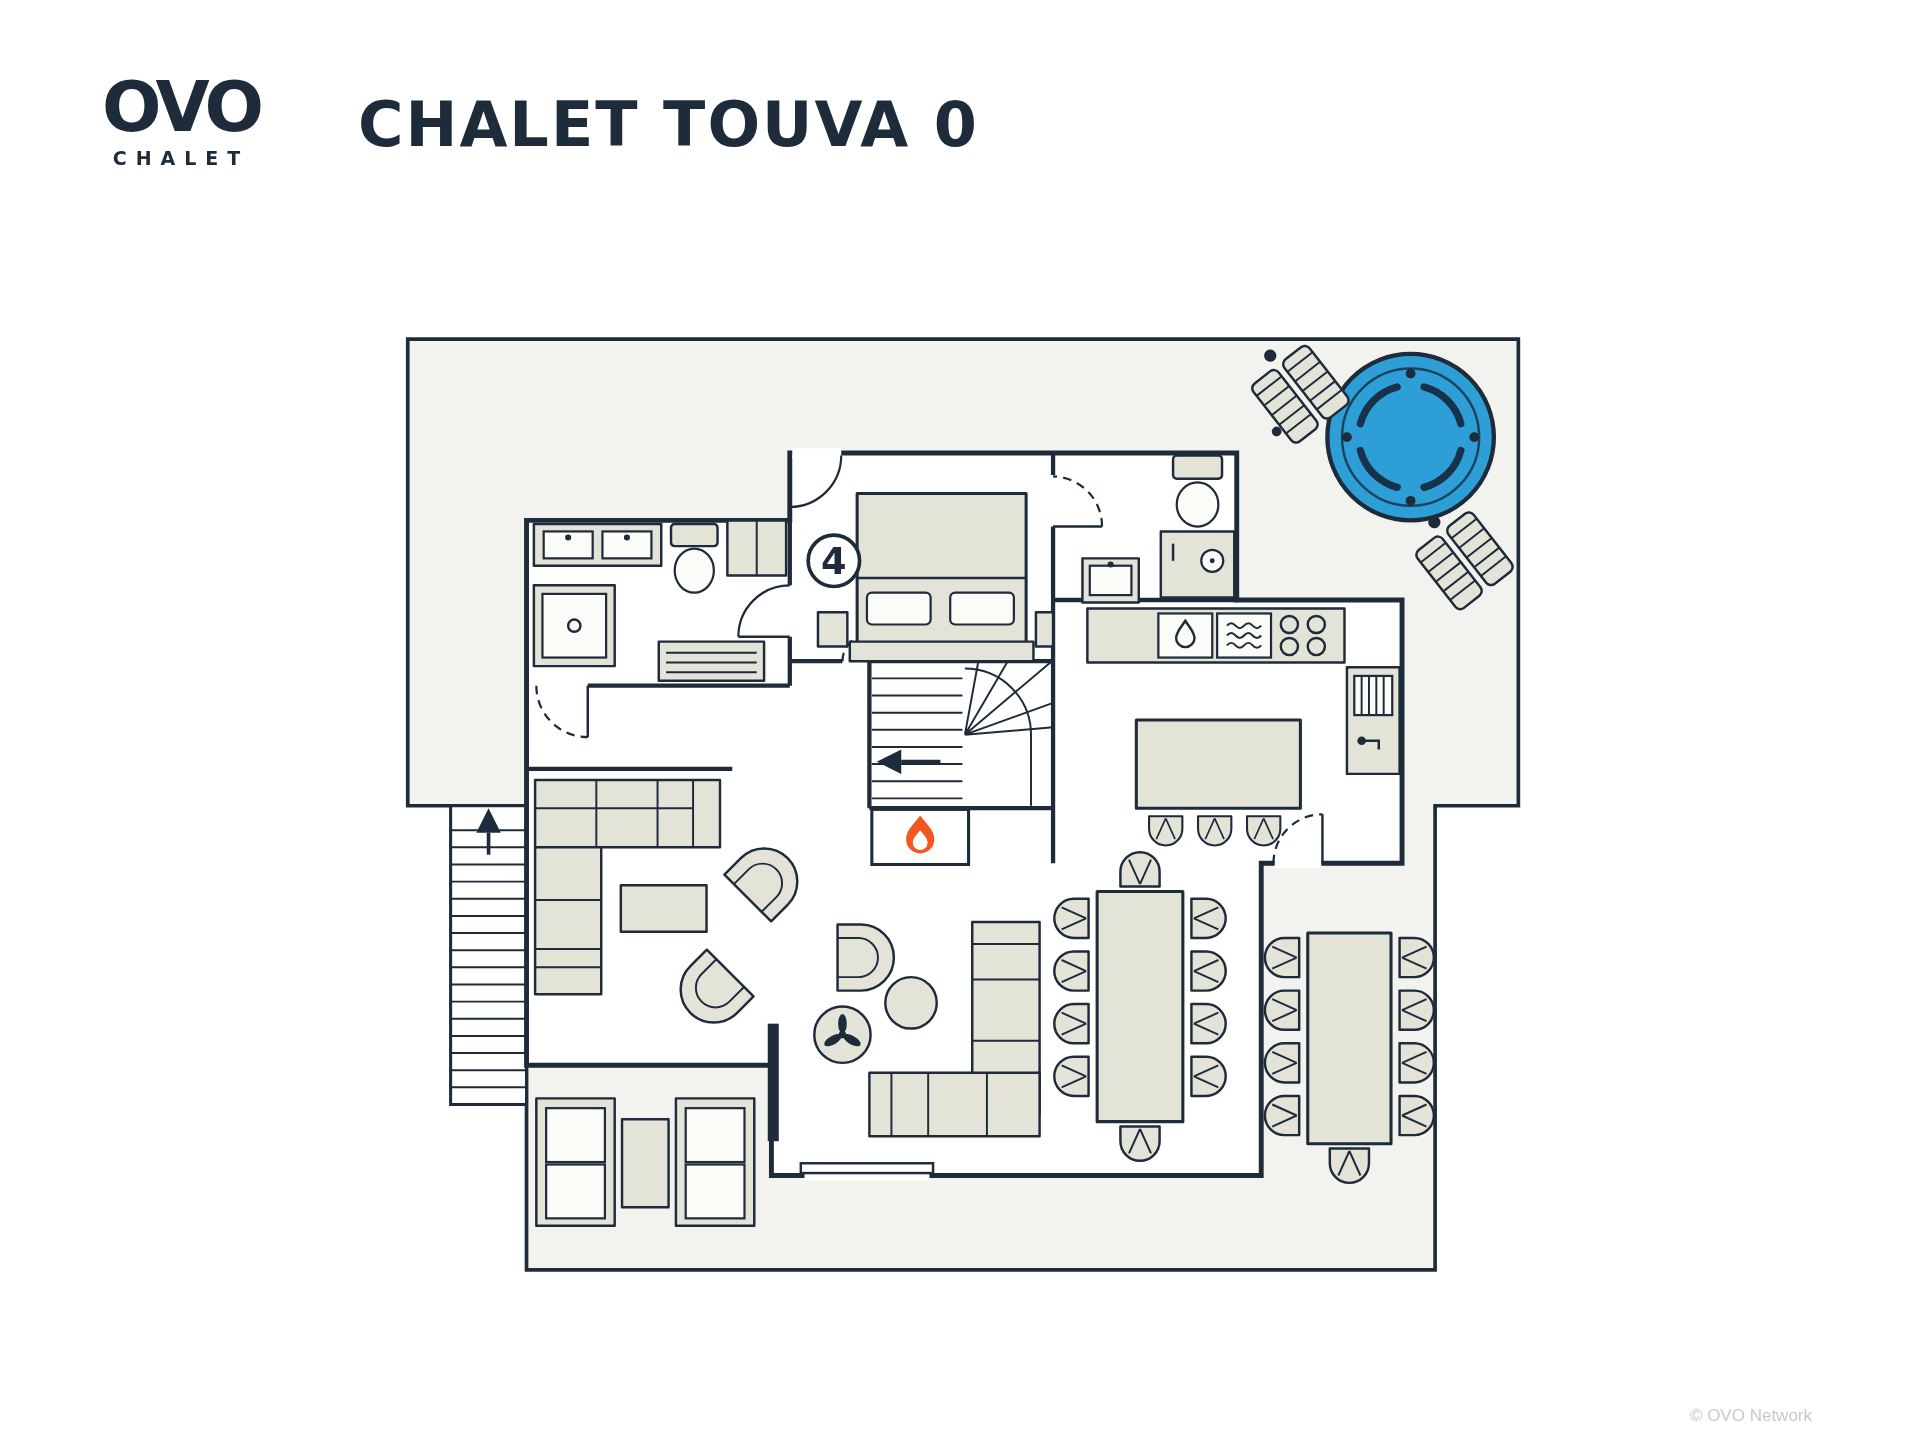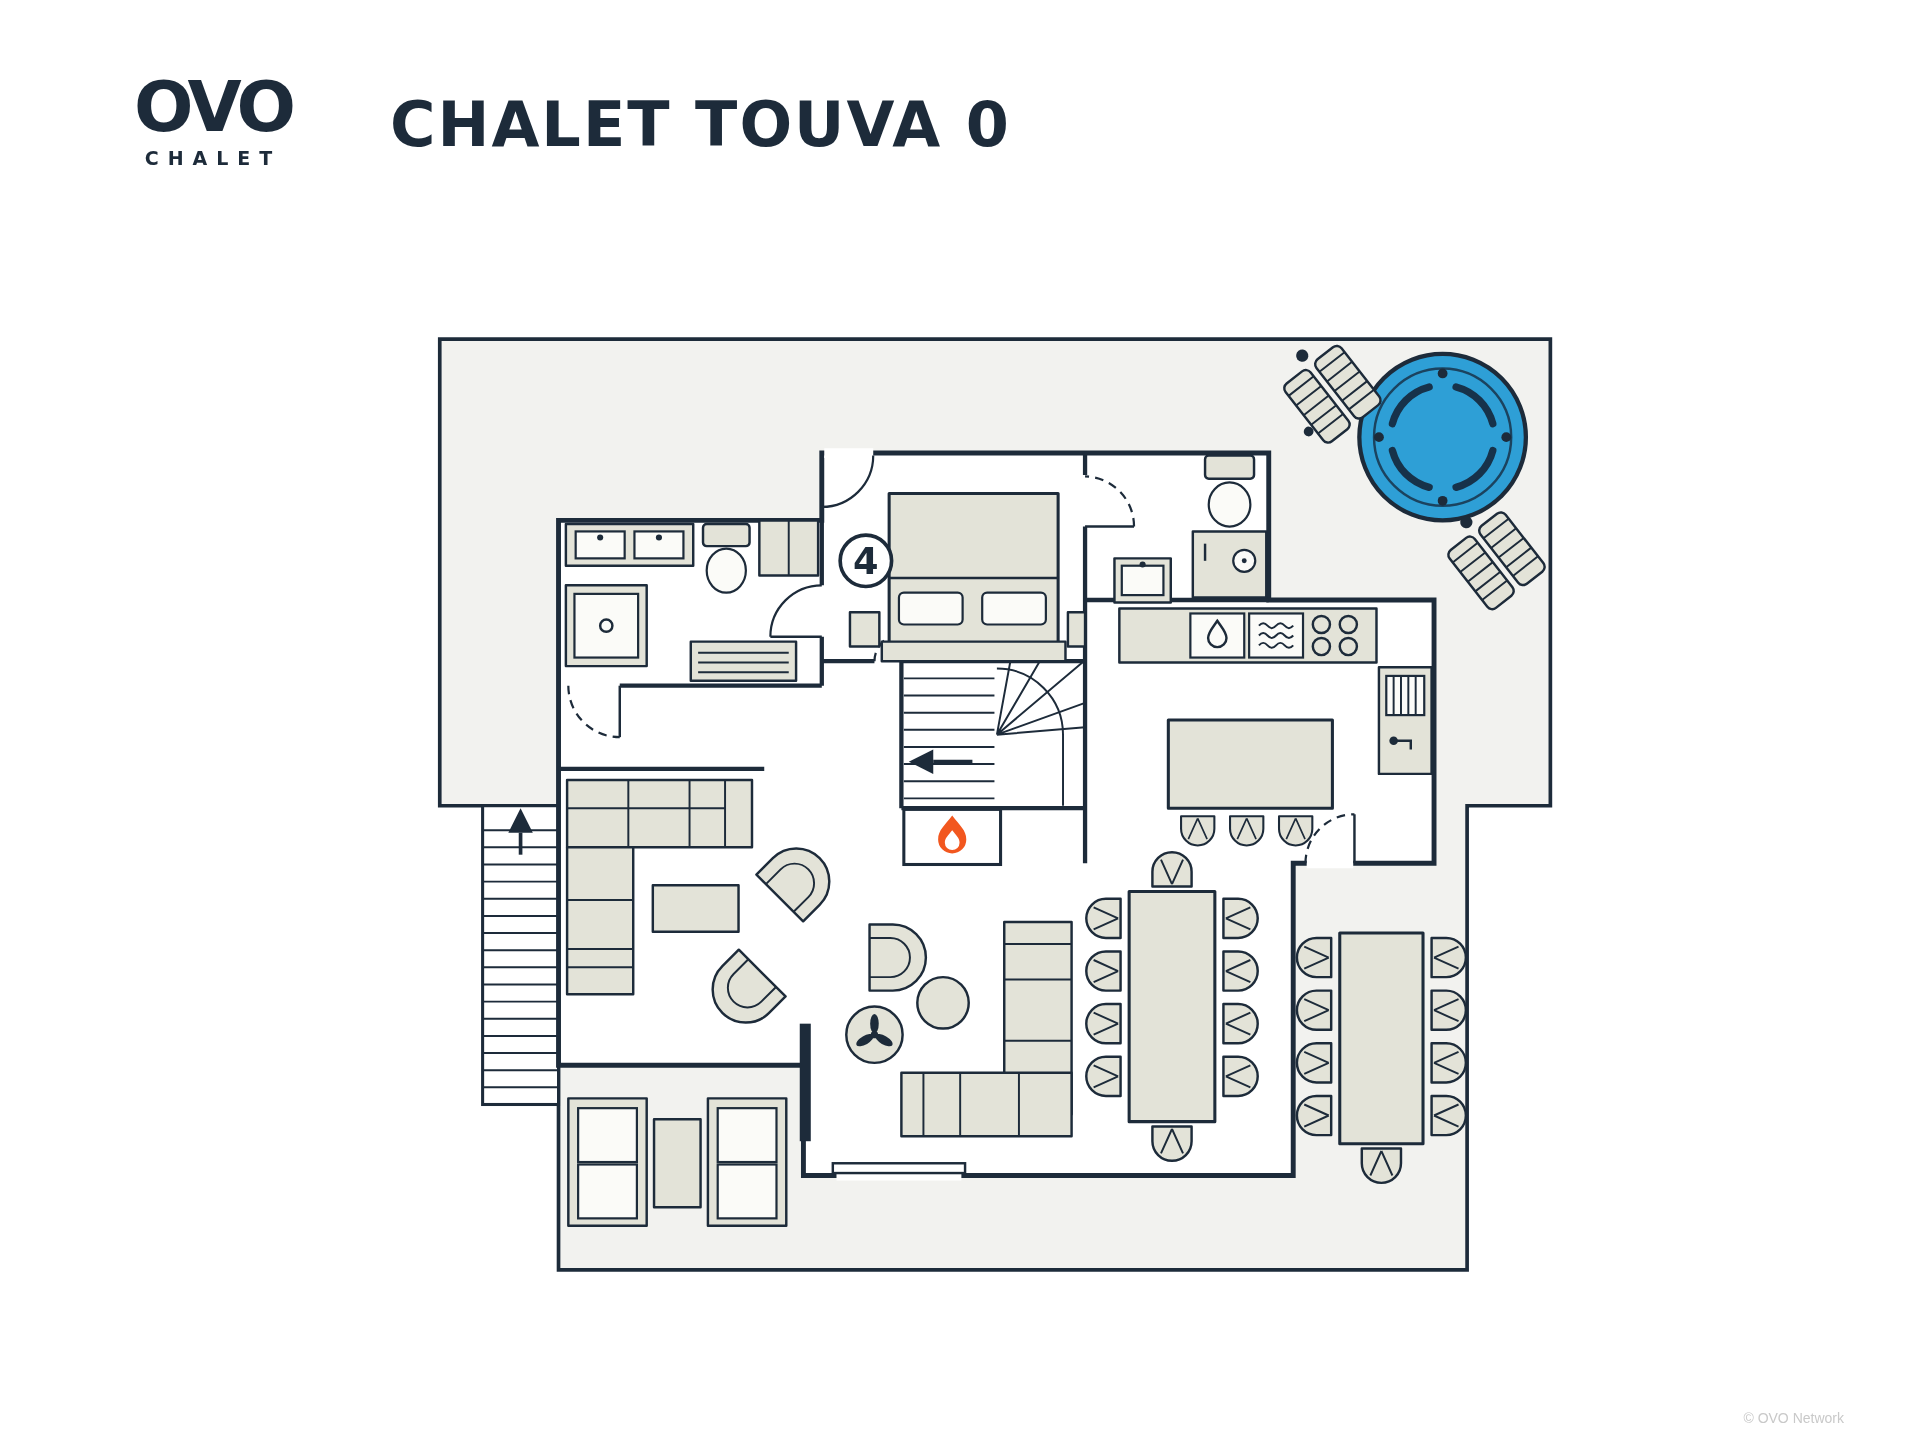--- a/index.html
+++ b/index.html
@@ -1,31 +1,31 @@
 <!DOCTYPE html>
 <html style="--wall: #1d2b3a; --terrace-fill: #f2f2ef; --furniture: #e3e3d8; --furniture-light: #fbfbf8; --hot-tub: #2e9fd6; --flame: #f2571f; --watermark: #c9c9c9;"><head>
 <meta charset="utf-8">
 <style>
   :root{
     --wall:#1d2b3a; --terrace-fill:#f2f2ef; --furniture:#e3e3d8;
     --furniture-light:#fbfbf8; --hot-tub:#2e9fd6; --flame:#f2571f; --watermark:#c9c9c9;
   }
   html,body{margin:0;padding:0;background:#fff;}
   .canvas{position:relative;width:1832px;height:1440px;background:#fff;overflow:hidden;
-          font-family:"Liberation Sans",sans-serif;margin-left:32px;}
+          font-family:"Liberation Sans",sans-serif;}
   .plan{position:absolute;left:0;top:0;}
   .header{position:absolute;left:96px;top:72px;display:flex;align-items:flex-start;z-index:5;}
   .logo{min-width:170px;text-align:center;color:var(--wall);}
   .logo-mark{font-family:"DejaVu Sans",sans-serif;font-weight:900;font-size:70px;line-height:1;
              letter-spacing:-4px;color:var(--wall);}
   .logo-sub{font-family:"DejaVu Sans",sans-serif;font-weight:bold;font-size:19px;letter-spacing:9px;
             margin-top:5px;color:var(--wall);}
   .title{margin:0 0 0 92px;padding-top:16px;font-family:"DejaVu Sans",sans-serif;font-weight:800;
          font-size:62px;letter-spacing:2px;color:var(--wall);white-space:nowrap;}
-  .watermark{position:absolute;right:20px;bottom:14px;font-size:14px;color:var(--watermark);z-index:5;}
+  .watermark{position:absolute;right:20px;bottom:14px;font-size:17px;color:var(--watermark);z-index:5;}
 
   
   .terrace{fill:var(--terrace-fill);stroke:var(--wall);stroke-width:3;}
   .house{fill:#ffffff;stroke:var(--wall);stroke-width:4;}
   .white-room{fill:#ffffff;stroke:var(--wall);stroke-width:2.5;}
   .furn{fill:var(--furniture);stroke:var(--wall);stroke-width:2;stroke-linejoin:round;}
   .furn25{fill:var(--furniture);stroke:var(--wall);stroke-width:2.5;stroke-linejoin:round;}
   .white-in{fill:var(--furniture-light);stroke:var(--wall);stroke-width:1.8;}
   .wall3{stroke:var(--wall);stroke-width:3.5;fill:none;}
   .thin{stroke:var(--wall);stroke-width:1.6;fill:none;}

